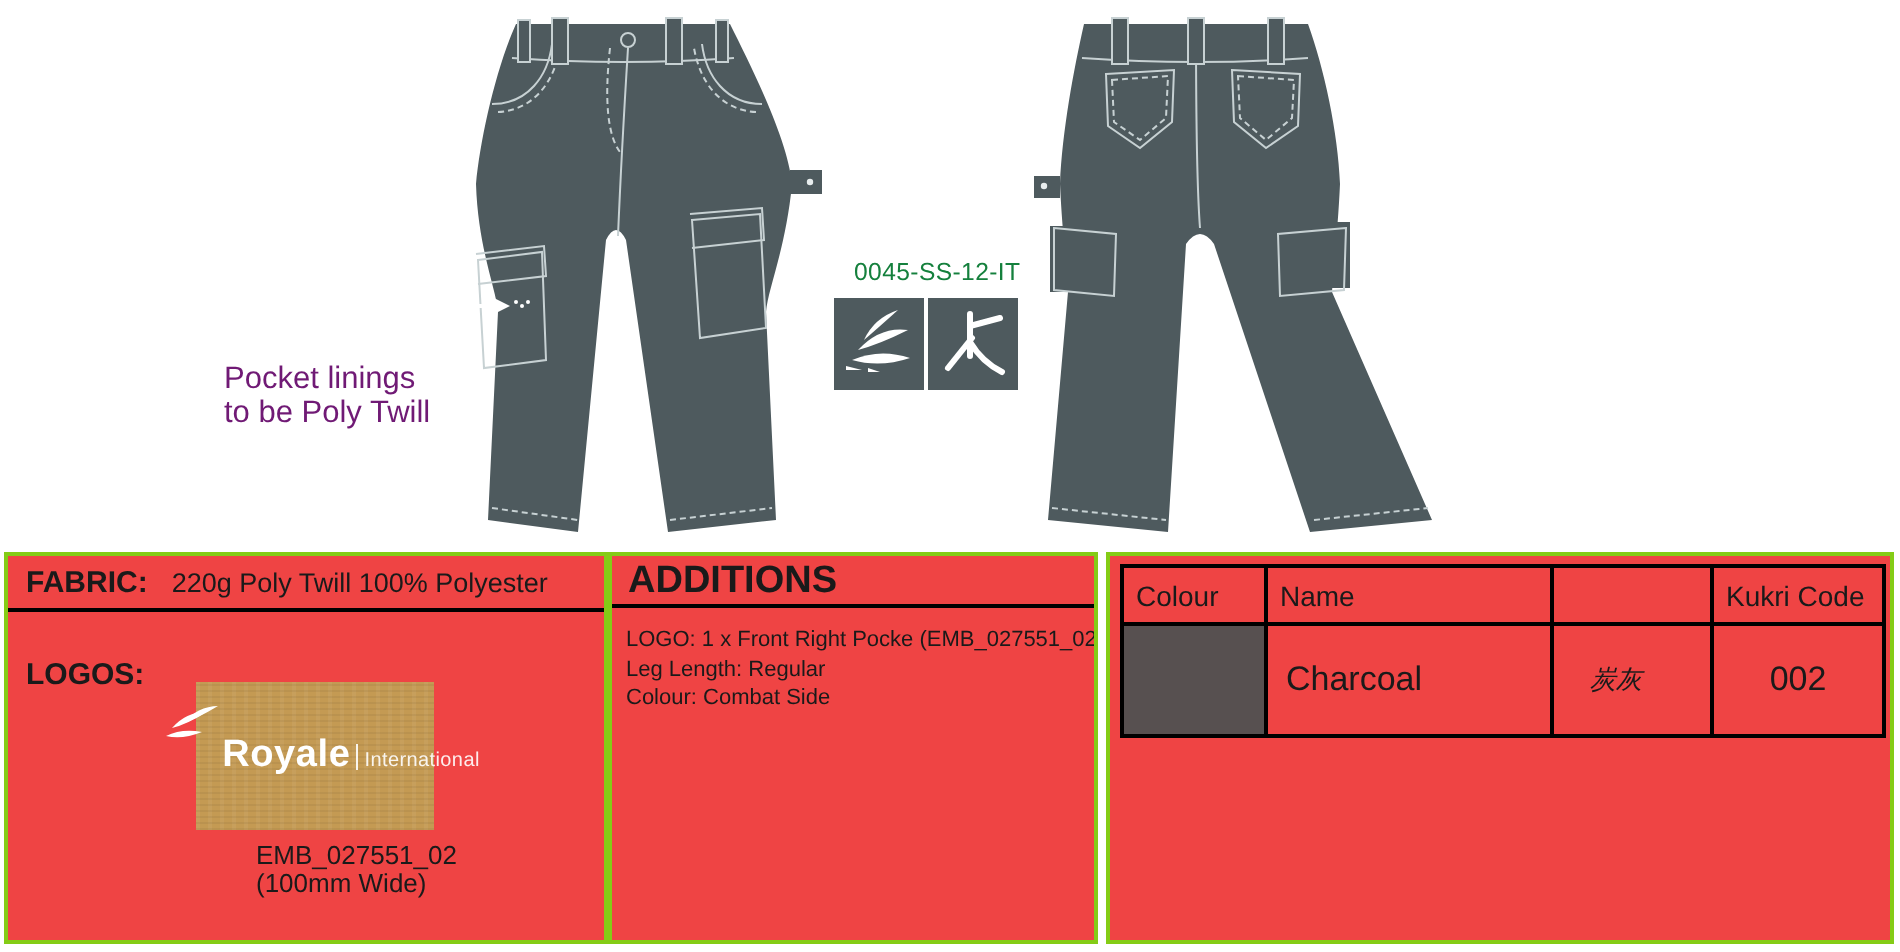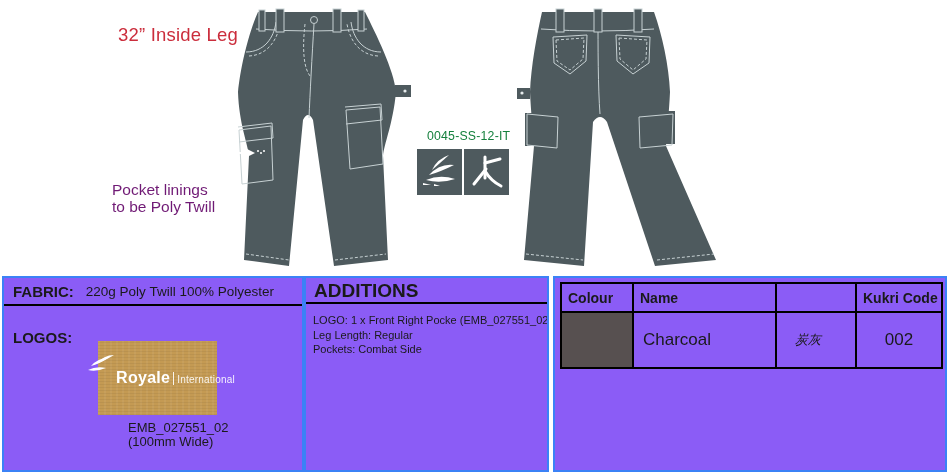--- a/index.html
+++ b/index.html
@@ -25,59 +25,58 @@
     position:absolute;top:149px;width:45px;height:46px;background:#4e5a5e;
     display:flex;align-items:center;justify-content:center;
   }
   #sw-left{left:417px;}
   #sw-right{left:464px;}
   
   .drawing{position:absolute;top:6px;}
   #front-view{left:230px;}
   #back-view{left:512px;}
   
-  .box{position:absolute;border:2px solid #3b82f6;background:#8b5cf6;box-sizing:border-box;}
+  .box{position:absolute;border:2px solid #84cc16;background:#ef4444;box-sizing:border-box;}
   #box-left{left:2px;top:276px;width:302px;height:196px;}
   #fabric-row{height:28px;border-bottom:2px solid #000;display:flex;align-items:center;padding-left:9px;box-sizing:border-box;}
   .fabric-label{font-weight:bold;font-size:15px;}
   .fabric-value{font-size:13.5px;margin-left:12px;}
   #logos-area{position:relative;height:164px;}
   .logos-label{position:absolute;left:9px;top:7px;font-weight:bold;font-size:15px;margin-top:16px;}
   #logo-swatch{
     position:absolute;left:94px;top:35px;width:119px;height:74px;background:#c49a53;
     background-image:repeating-linear-gradient(0deg,rgba(0,0,0,.05) 0 1px,transparent 1px 3px),
                      repeating-linear-gradient(90deg,rgba(255,255,255,.05) 0 2px,transparent 2px 6px);
     display:flex;align-items:center;justify-content:center;
   }
   .royale{position:relative;color:#fff;display:flex;align-items:baseline;}
   .royale-leaves{position:absolute;left:6px;top:-15px;}
-  .royale-main{font-size:16px;font-weight:bold;letter-spacing:.3px;margin-left:36px;}
+  .royale-main{font-size:19px;font-weight:bold;letter-spacing:.3px;margin-left:36px;}
   .royale-bar{display:inline-block;width:1px;height:13px;background:#fff;opacity:.9;margin:0 3px;transform:translateY(2px);}
   .royale-sub{font-size:10px;font-weight:300;opacity:.9;letter-spacing:.2px;}
   .emb-caption{position:absolute;left:99px;top:115px;font-size:13px;line-height:14px;margin-left:25px;}
   #box-additions{left:304px;top:276px;width:245px;height:196px;overflow:hidden;}
   .additions-header{height:26px;border-bottom:2px solid #000;font-weight:bold;font-size:19px;padding:2px 0 0 8px;box-sizing:border-box;}
   .additions-body{padding:9px 0 0 7px;}
   .additions-line{font-size:11px;line-height:14.5px;white-space:nowrap;}
   #box-right{left:553px;top:276px;width:394px;height:196px;}
   #colour-table{position:absolute;left:5px;top:4px;border-collapse:collapse;table-layout:fixed;}
   #colour-table td{border:2px solid #000;padding:0 0 0 6px;font-size:14px;box-sizing:border-box;overflow:hidden;}
-  #colour-table .hrow td{height:29px;font-weight:bold;}
+  #colour-table .hrow td{height:29px;}
   #colour-table .drow td{height:30px;}
   .cell-swatch{background:#575050;}
   .cell-name{font-size:17px !important;padding-left:9px !important;}
   .cell-cn{font-size:13px !important;text-align:left;padding:18px !important;font-style:italic;}
   .cell-code{font-size:17px !important;text-align:center;padding:0 !important;}
 </style>
 </head>
 <body>
 
 <div id="sheet">
 
-  <div class="note-red">32” Inside Leg</div>
 
   <div class="drawing" id="front-view">
     <svg width="190" height="264" viewBox="0 0 190 264">
 
       <path d="M28,6 L135,6 C146,28 164,64 166,86 C163,118 154,138 153,150 L158,254 L104,260 L83,114 Q78,104 73,114 L59,260 L14,254 L19,150 C18,138 9,118 8,86 C10,64 18,28 28,6 Z" fill="#4e5a5e"></path>
 
       <rect x="165" y="79" width="16" height="12" fill="#4e5a5e"></rect>
       <circle cx="175" cy="85" r="1.6" fill="#e8edee"></circle>
       <g fill="none" stroke="#c7d1d3" stroke-width="1">
 
@@ -211,21 +210,21 @@
         <div>(100mm Wide)</div>
       </div>
     </div>
   </div>
 
   <div class="box" id="box-additions">
     <div class="additions-header">ADDITIONS</div>
     <div class="additions-body">
       <div class="additions-line">LOGO: 1 x Front Right Pocke (EMB_027551_02)</div>
       <div class="additions-line">Leg Length: Regular</div>
-      <div class="additions-line">Pockets: Combat Side</div>
+      <div class="additions-line">Colour: Combat Side</div>
     </div>
   </div>
 
   <div class="box" id="box-right">
     <table id="colour-table">
       <tbody>
           <tr class="hrow">
         <td style="width:72px">Colour</td>
         <td style="width:143px">Name</td>
         <td style="width:80px"></td>

